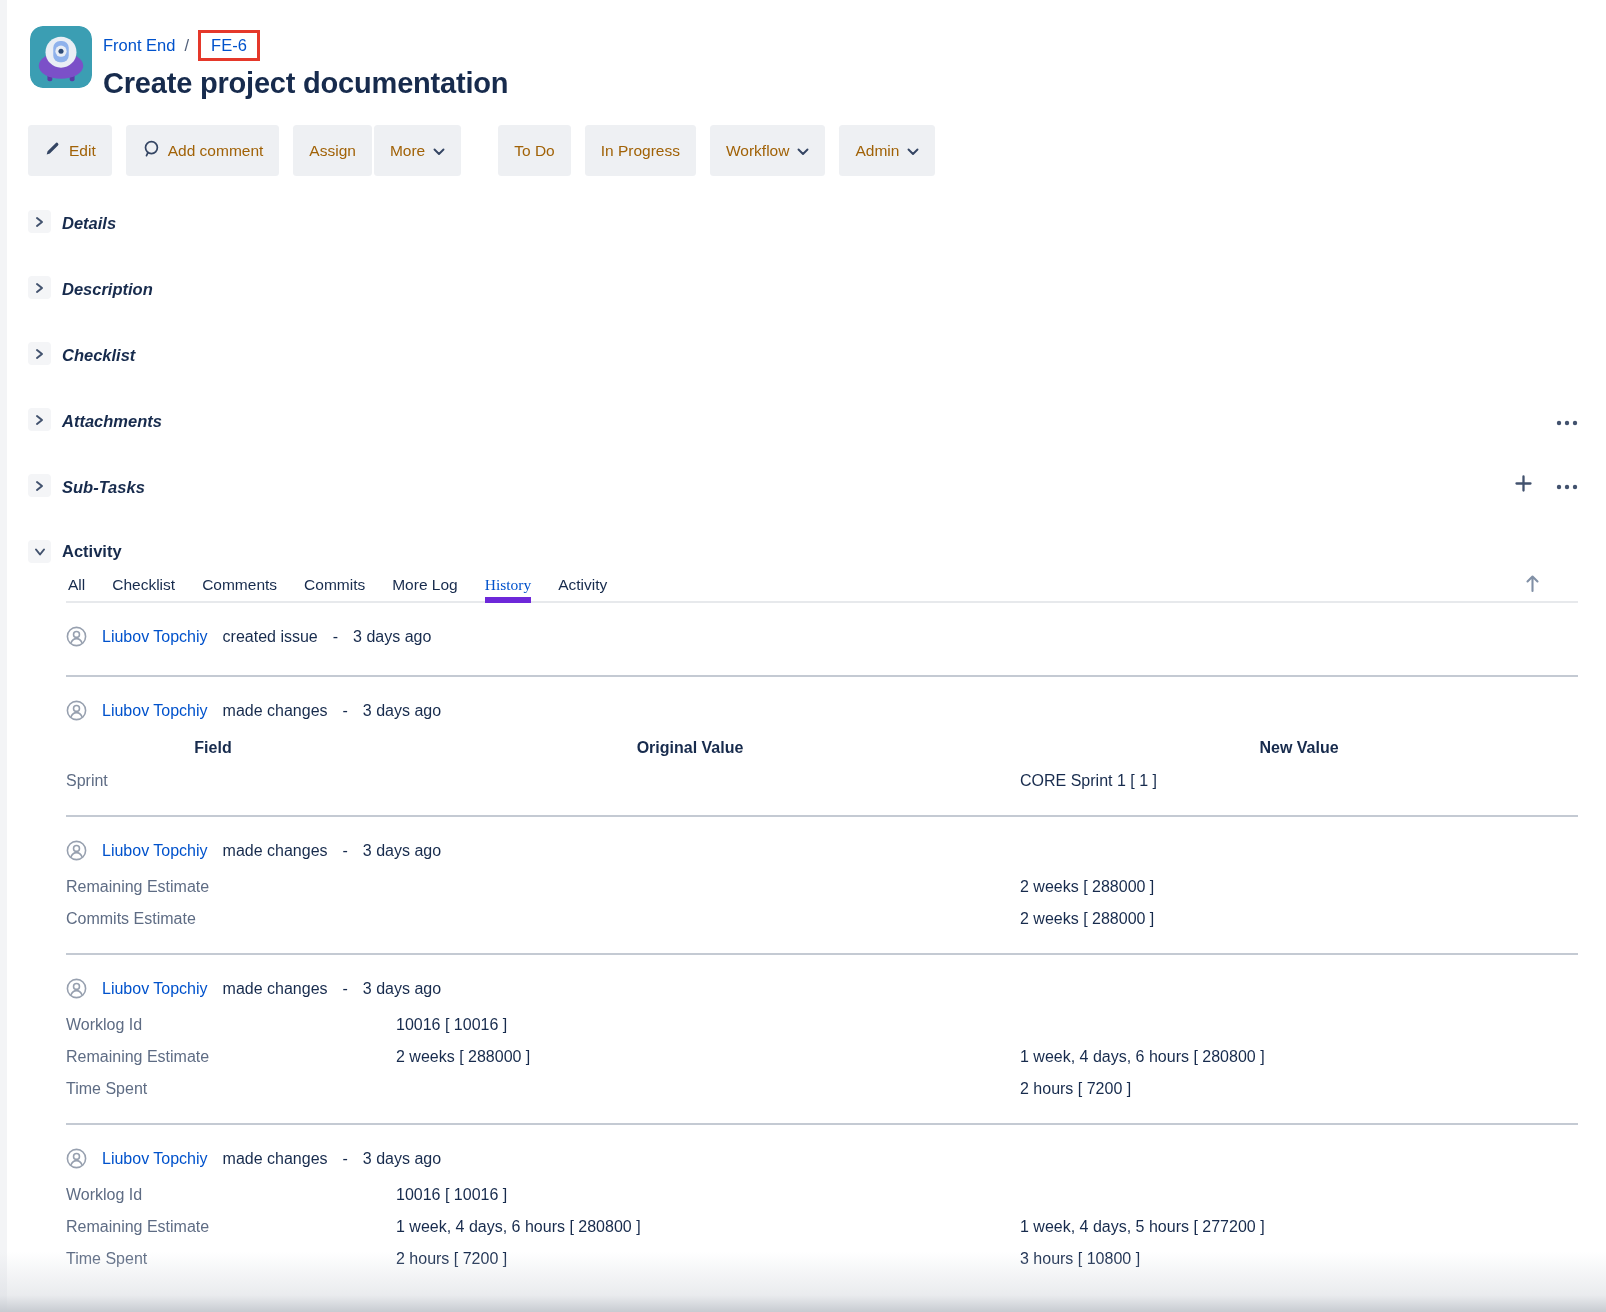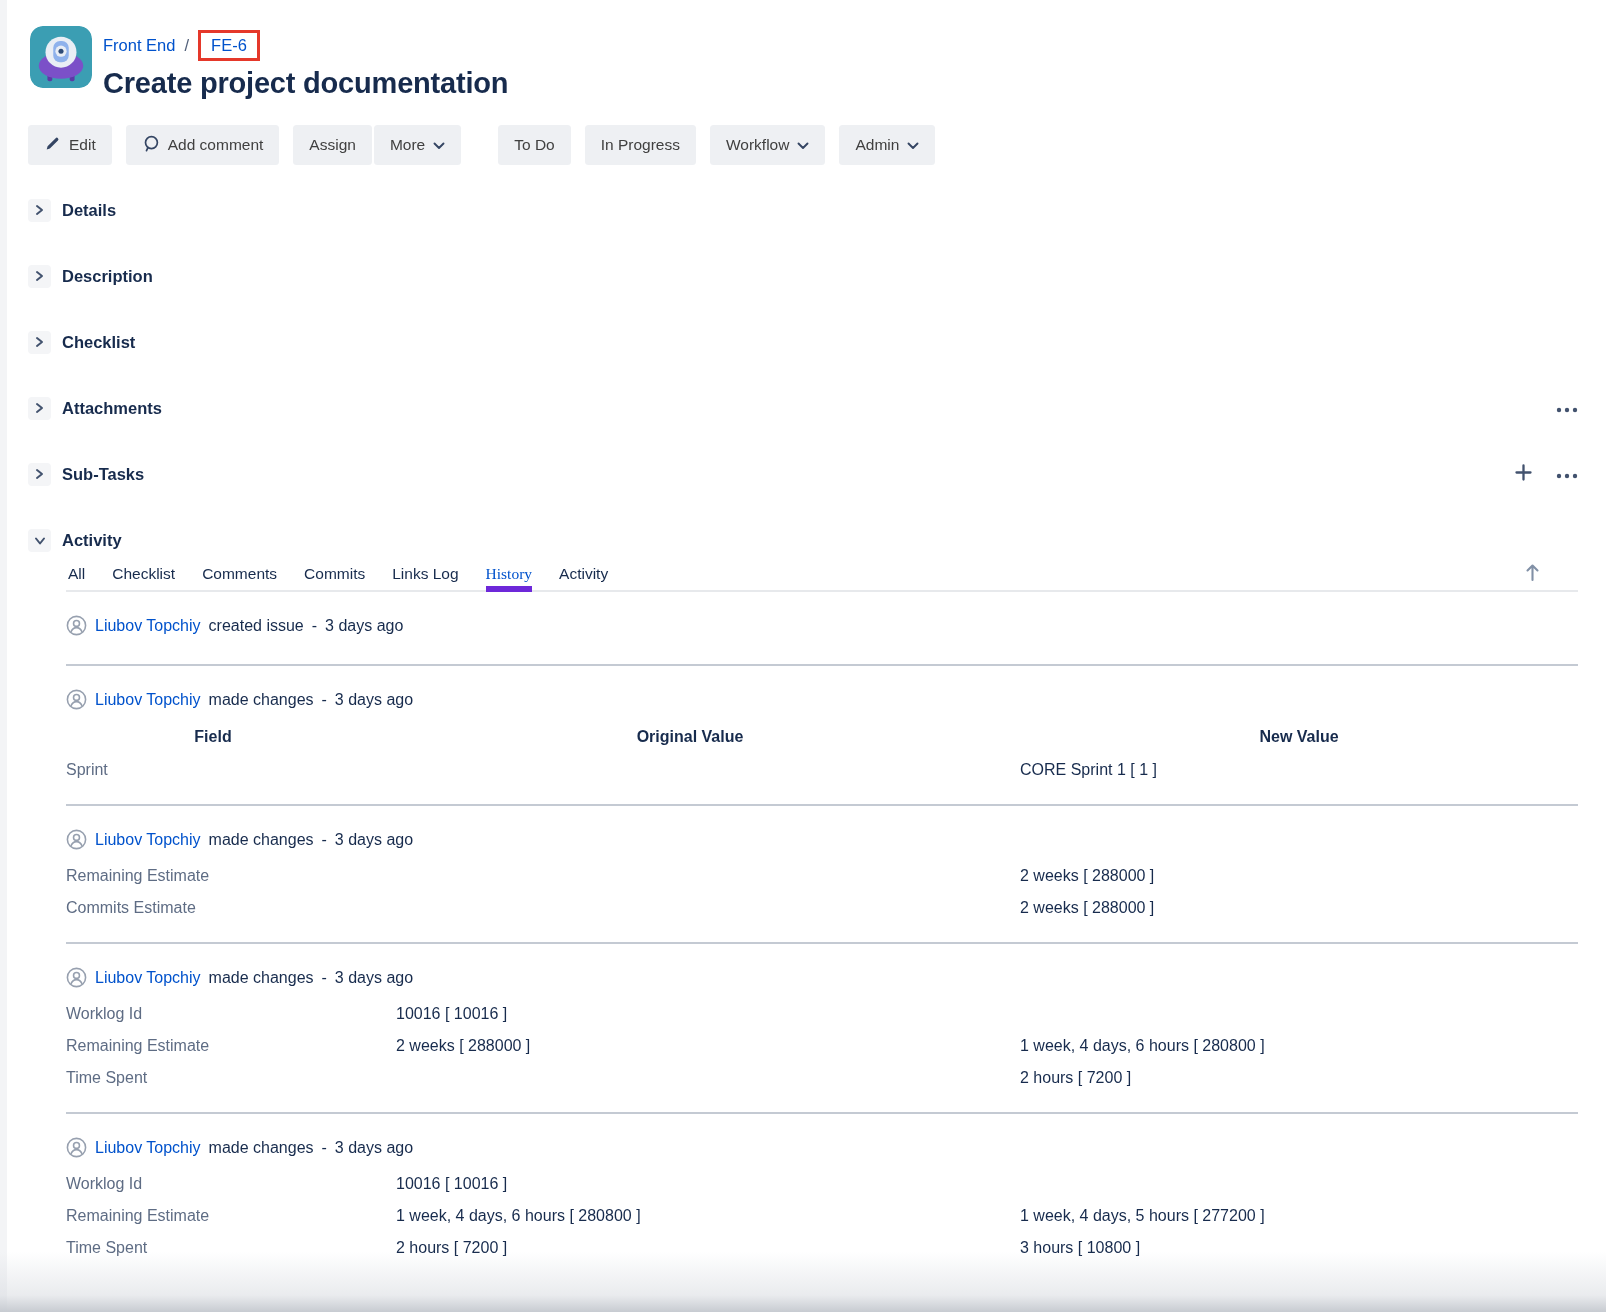--- a/index.html
+++ b/index.html
@@ -16,32 +16,32 @@
   .avatar { width:62px; height:62px; flex:none; border-radius:13px; overflow:hidden; }
   .breadcrumb { display:flex; align-items:center; font-size:16.5px; height:38px; }
   .breadcrumb a { color:#0052CC; text-decoration:none; cursor:pointer; }
   .crumb-sep { color:#505F79; margin:0 9px; }
   .issue-key-box { border:3px solid #E5382A; padding:3px 10px; display:inline-block; }
   h1.title { font-size:29px; font-weight:700; margin:3px 0 0; letter-spacing:-0.2px; color:#172B4D; }
 
   
   .toolbar { display:flex; align-items:center; margin:25px 0 0 28px; }
   .btn {
-    height:40px; display:inline-flex; align-items:center; gap:8px;
+    height:51px; display:inline-flex; align-items:center; gap:8px;
     background:#EEF0F3; border:none; border-radius:3.5px; padding:0 16px;
-    font-family:inherit; font-size:15.5px; font-weight:500; color:#404040;
+    font-family:inherit; font-size:15.5px; font-weight:500; color:#a16207;
     margin-right:14px; cursor:pointer; white-space:nowrap;
   }
   .btn.grouped { margin-left:-12px; }
   .btn.pregap  { margin-left:23px; }
   .btn svg { flex:none; }
 
   
   .sections { margin:33px 0 0 28px; }
-  .section-row { display:flex; align-items:center; height:24px; margin-bottom:42px; cursor:pointer; }
+  .section-row { display:flex; align-items:flex-end; height:24px; margin-bottom:42px; cursor:pointer;font-style:italic; }
   .twisty {
     width:23px; height:23px; border-radius:4px; background:#F4F5F7;
     display:inline-flex; align-items:center; justify-content:center;
     margin-right:11px; flex:none; cursor:pointer;
   }
   .sec-label { font-size:16.5px; font-weight:700; color:#172B4D; }
   .sec-actions { margin-left:auto; margin-right:26px; display:flex; align-items:center; gap:20px; }
   .icon-btn { background:none; border:none; padding:2px; cursor:pointer; display:inline-flex; align-items:center; }
 
   
@@ -50,21 +50,21 @@
     display:flex; gap:27px; margin:13px 0 0 66px; width:1512px;
     border-bottom:2px solid #E7E9EC; position:relative; padding-left:2px;
   }
   .tab { font-size:15.5px; color:#172B4D; padding-bottom:3px; cursor:pointer; }
   .tab.active { color:#0052CC; font-weight:500; border-bottom:6px solid #6d28d9; margin-bottom:-2px;font-family:Liberation Serif, serif; }
   .up-arrow { position:absolute; right:36px; top:-4px; }
 
   .entries { margin-left:66px; width:1512px; }
   .entry { padding:23px 0 18px; }
   .entry.divided { border-top:2px solid #C4CAD3; }
-  .entry-head { display:flex; align-items:center; gap:8px; font-size:16px; margin-bottom:10px; }
+  .entry-head { display:flex; align-items:center; gap:15px; font-size:16px; margin-bottom:10px; }
   .entry-head .avatar-sm { flex:none; display:inline-flex; }
   .user-link { color:#0052CC; text-decoration:none; cursor:pointer; }
   .meta { color:#172B4D; }
   .hrow { display:grid; grid-template-columns:294px 588px 1fr; line-height:32px; font-size:16px;gap:36px; }
   .hrow .f { color:#5E6C84; }
   .hrow .o, .hrow .n { color:#172B4D; }
   .hrow.thead { font-weight:700; line-height:34px; }
   .hrow.thead span { text-align:center; color:#172B4D; }
 
   .bottom-fade {
@@ -240,21 +240,21 @@
       </svg>
   </span>
   <span class="sec-label">Activity</span>
 </div>
 
 <div class="tabs">
   <span class="tab">All</span>
   <span class="tab">Checklist</span>
   <span class="tab">Comments</span>
   <span class="tab">Commits</span>
-  <span class="tab">Links Log</span>
+  <span class="tab">More Log</span>
   <span class="tab active">History</span>
   <span class="tab">Activity</span>
   <span class="up-arrow icon-btn">
     <span>
       <svg width="15" height="19" viewBox="0 0 15 19" fill="none" stroke="#8190A6" stroke-width="2.1" stroke-linecap="round" stroke-linejoin="round">
           <path d="M7.5,17 V3 M2.5,7.5 L7.5,2.5 L12.5,7.5"></path>
         </svg>
     </span>
   </span>
 </div>

